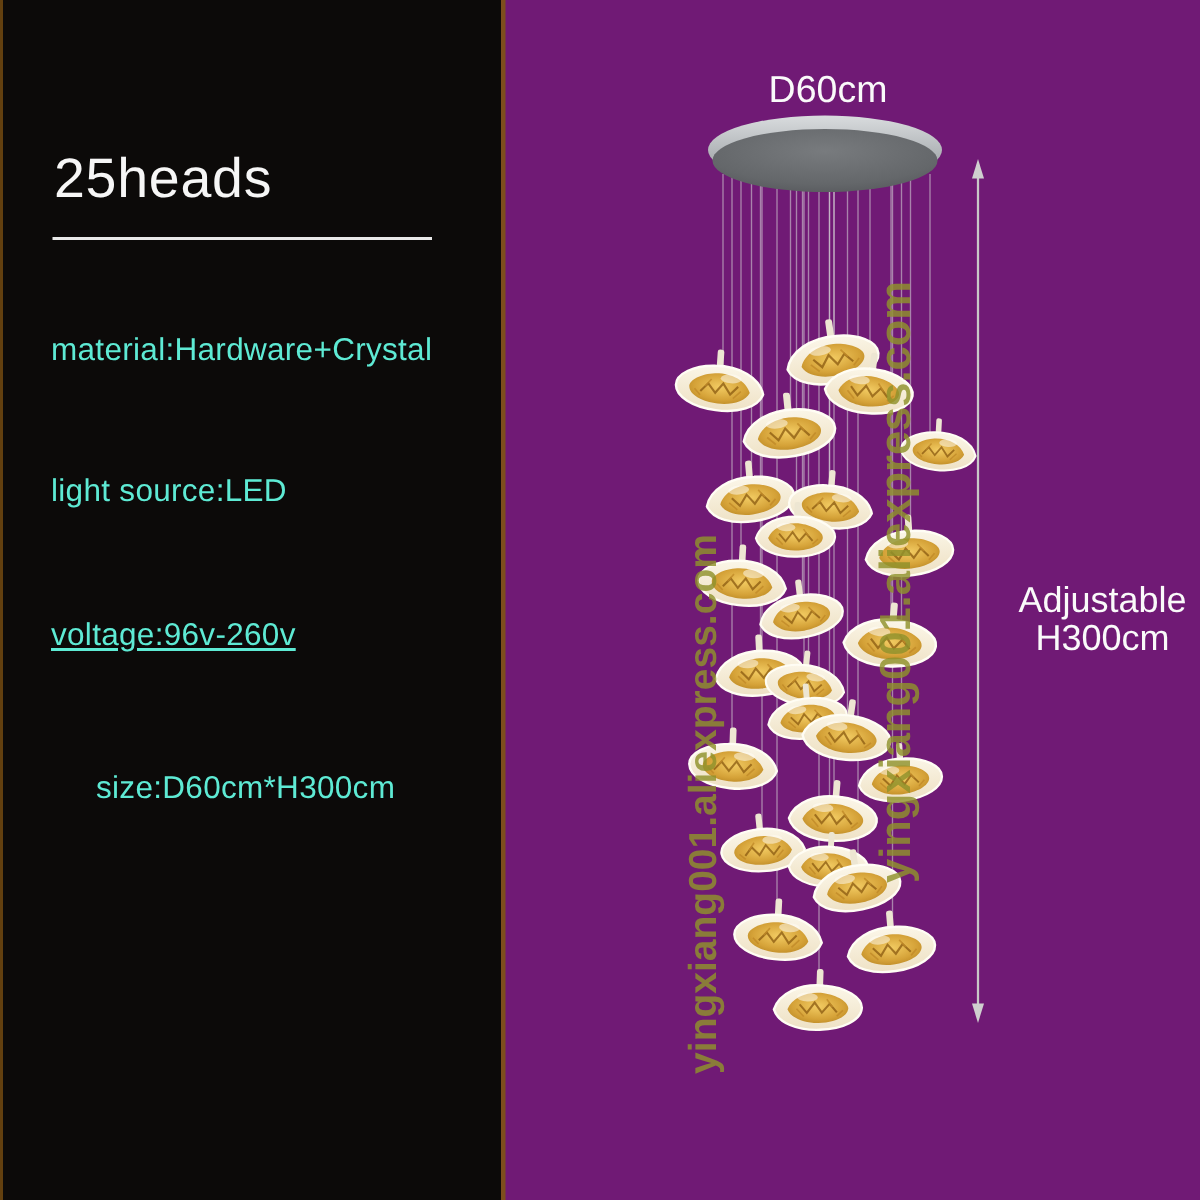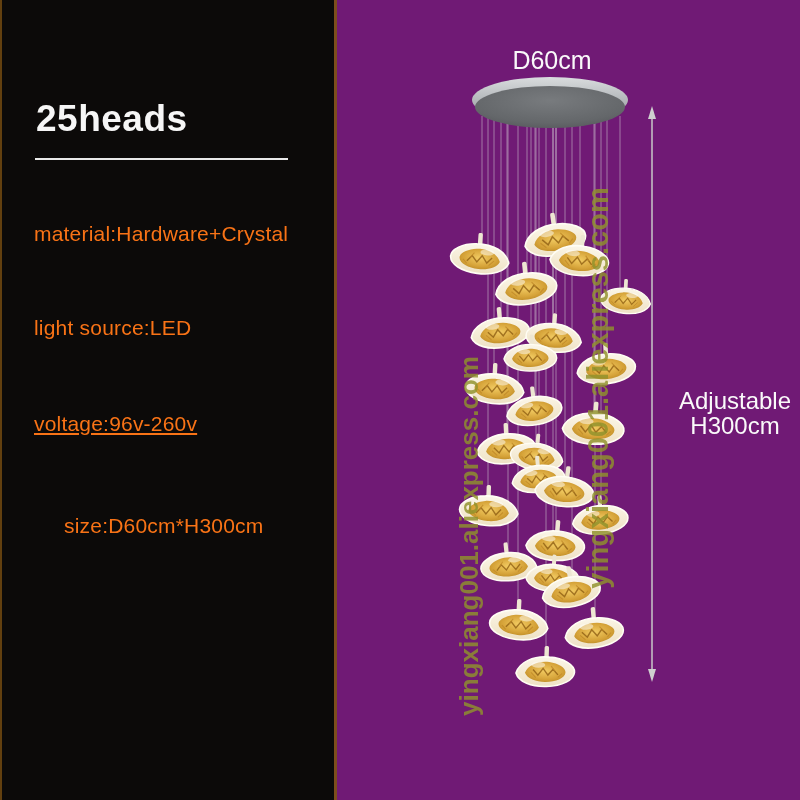--- a/index.html
+++ b/index.html
@@ -3,25 +3,25 @@
 <meta charset="utf-8">
 <style>
   html,body{margin:0;padding:0;width:800px;height:800px;overflow:hidden;
     font-family:"Liberation Sans", sans-serif; background:#0b0908;}
   .stage{position:relative;width:800px;height:800px;}
 
   
   .left-panel{position:absolute;left:0;top:0;width:334px;height:800px;
     background:#0c0a09;border-left:2px solid #63400f;box-sizing:border-box;}
   .product-heading{position:absolute;left:34px;top:98px;color:#f6f6f6;
-    font-size:37px;font-weight:bold;letter-spacing:0.5px;}
+    font-size:37px;font-weight:normal;letter-spacing:0.5px;}
   .heading-rule{position:absolute;left:33px;top:158px;width:253px;height:2px;
     background:#e9e9e9;}
   .spec-list{position:absolute;left:0;top:0;width:334px;height:800px;}
-  .spec-line{position:absolute;left:32px;color:#f97316;font-size:21px;
+  .spec-line{position:absolute;left:32px;color:#5eead4;font-size:21px;
     letter-spacing:0.2px;white-space:nowrap;}
   .spec-line:nth-child(1){top:222px;}
   .spec-line:nth-child(2){top:316px;}
   .spec-line:nth-child(3){top:412px;text-decoration:underline;}
   .spec-line:nth-child(4){top:514px;margin-left:30px;}
   .spec-line:nth-child(5){top:615px;}
 
   
   .right-panel{position:absolute;left:334px;top:0;width:466px;height:800px;
     background:#701a75;border-left:3px solid #7d4e1d;box-sizing:border-box;}

